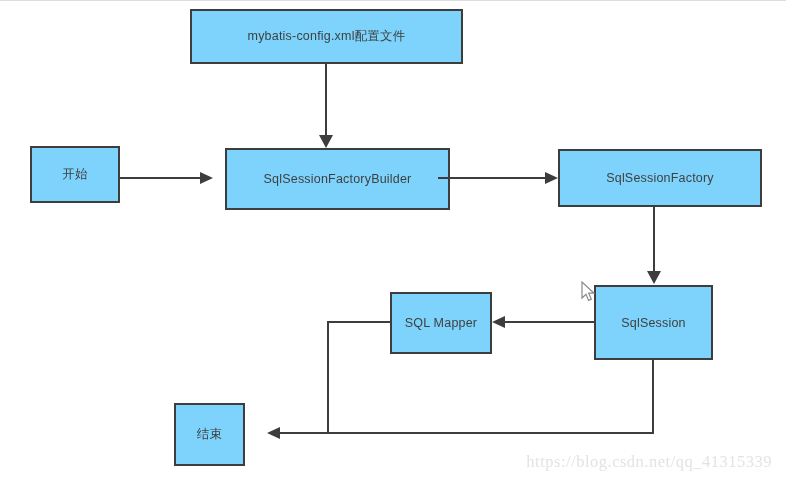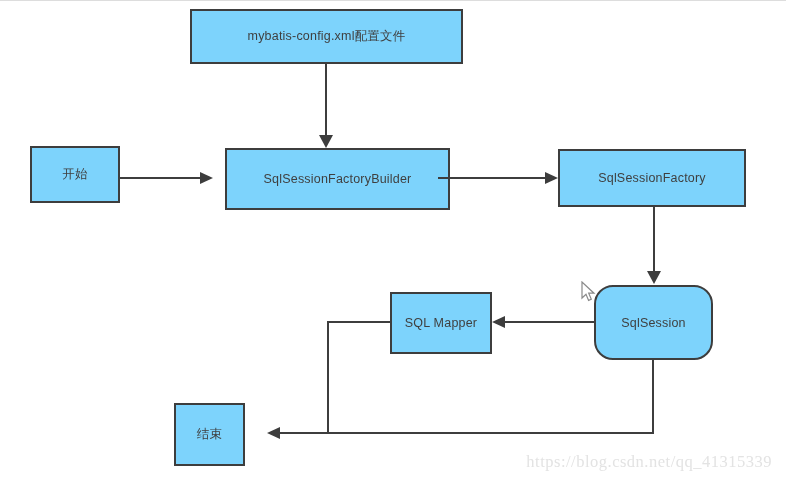--- a/index.html
+++ b/index.html
@@ -55,23 +55,23 @@
 <div class="canvas">
 
   <div class="top-edge"></div>
 
   <div class="node" style="left:190px;top:9px;width:273px;height:55px;">mybatis-config.xml配置文件</div>
 
   <div class="node" style="left:30px;top:146px;width:90px;height:57px;">开始</div>
 
   <div class="node" style="left:225px;top:148px;width:225px;height:62px;">SqlSessionFactoryBuilder</div>
 
-  <div class="node" style="left:558px;top:149px;width:188px;height:58px;">SqlSessionFactory</div>
+  <div class="node" style="left:558px;top:149px;width:204px;height:58px;">SqlSessionFactory</div>
 
-  <div class="node" style="left:594px;top:285px;width:119px;height:75px;border-radius:19px;">SqlSession</div>
+  <div class="node" style="left:594px;top:285px;width:119px;height:75px;">SqlSession</div>
 
   <div class="node" style="left:390px;top:292px;width:102px;height:62px;">SQL Mapper</div>
 
   <div class="node" style="left:174px;top:403px;width:71px;height:63px;">结束</div>
 
   <div class="v-line" style="left:325px;top:64px;height:72px;"></div>
   <div class="arrow arrow-down" style="left:319px;top:135px;"></div>
 
   <div class="h-line" style="left:120px;top:177px;width:81px;"></div>
   <div class="arrow arrow-right" style="left:200px;top:172px;"></div>

